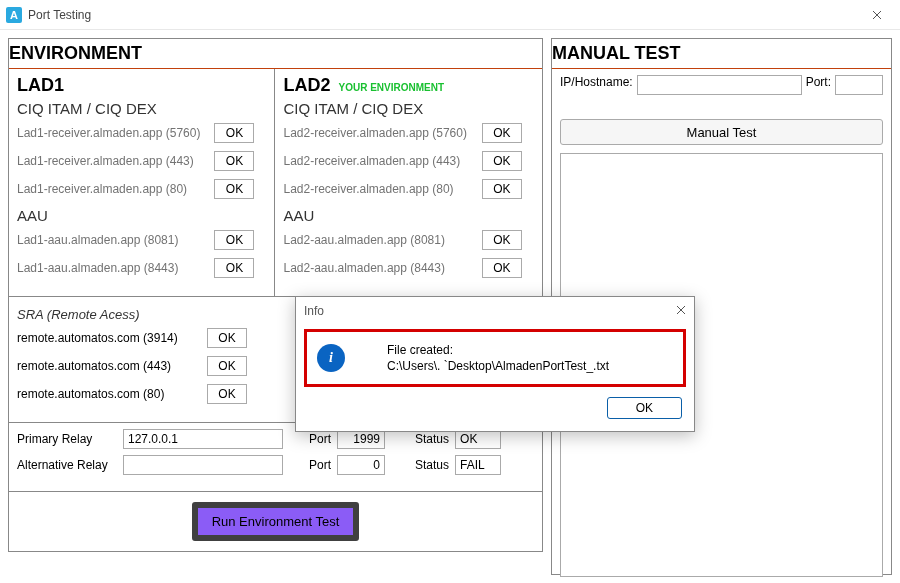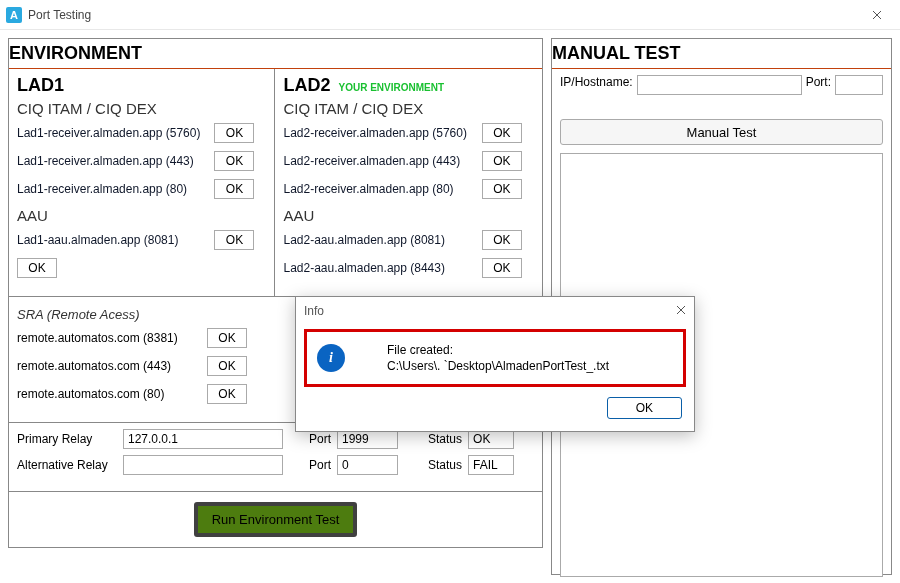--- a/index.html
+++ b/index.html
@@ -95,21 +95,21 @@
     margin-bottom: 6px;
   }
   .host-row {
     display: flex;
     align-items: center;
     margin-bottom: 8px;
   }
   .host-row .host {
     flex: 1;
     font-size: 12px;
-    color: #0f172a;
+    color: #737373;
   }
   .ok-box, .fail-box {
     border: 1px solid #aaa;
     width: 40px;
     height: 20px;
     line-height: 18px;
     text-align: center;
     font-size: 12px;
     background: #fff;
   }
@@ -143,41 +143,42 @@
     border: 1px solid #aaa;
     height: 20px;
     width: 160px;
     padding: 0 4px;
     font-size: 12px;
   }
   .relay-row .plabel { margin-left: 20px; }
   .relay-row .rport-input {
     border: 1px solid #aaa;
     height: 20px;
-    width: 61px;
+    width: 48px;
     padding: 0 4px;
     font-size: 12px;
+    text-align: right;
   }
   .relay-row .slabel { margin-left: 24px; }
   .relay-row .status-box {
     border: 1px solid #aaa;
     height: 20px;
     width: 46px;
     padding: 0 4px;
     font-size: 12px;
     line-height: 18px;
   }
   .run-row {
     display: flex;
     justify-content: center;
     padding: 10px 0;
   }
   .btn {
-    border: 4px solid #404040;
-    background: #4d7c0f;
+    border: 6px solid #404040;
+    background: #8b5cf6;
     color: #000;
     padding: 6px 14px;
     font-size: 13px;
     border-radius: 3px;
     cursor: pointer;
   }
   .manual-body {
     padding: 6px 8px;
   }
   .manual-inputs {
@@ -312,20 +313,21 @@
             <span class="host">Lad1-receiver.almaden.app (80)</span>
             <span class="ok-box">OK</span>
           </div>
 
           <div class="group-label">AAU</div>
           <div class="host-row">
             <span class="host">Lad1-aau.almaden.app (8081)</span>
             <span class="ok-box">OK</span>
           </div>
           <div class="host-row">
+            <span class="host">Lad1-aau.almaden.app (8443)</span>
             <span class="ok-box">OK</span>
           </div>
         </div>
 
         <div class="env-col">
           <div class="env-title-row">
             <span class="env-title">LAD2</span>
             <span class="env-badge">YOUR ENVIRONMENT</span>
           </div>
 
@@ -351,21 +353,21 @@
           <div class="host-row">
             <span class="host">Lad2-aau.almaden.app (8443)</span>
             <span class="ok-box">OK</span>
           </div>
         </div>
       </div>
 
       <div class="sra-block">
         <div class="group-label">SRA (Remote Acess)</div>
         <div class="sra-row">
-          <span class="host">remote.automatos.com (8381)</span>
+          <span class="host">remote.automatos.com (3914)</span>
           <span class="ok-box">OK</span>
         </div>
         <div class="sra-row">
           <span class="host">remote.automatos.com (443)</span>
           <span class="ok-box">OK</span>
         </div>
         <div class="sra-row">
           <span class="host">remote.automatos.com (80)</span>
           <span class="ok-box">OK</span>
         </div>

